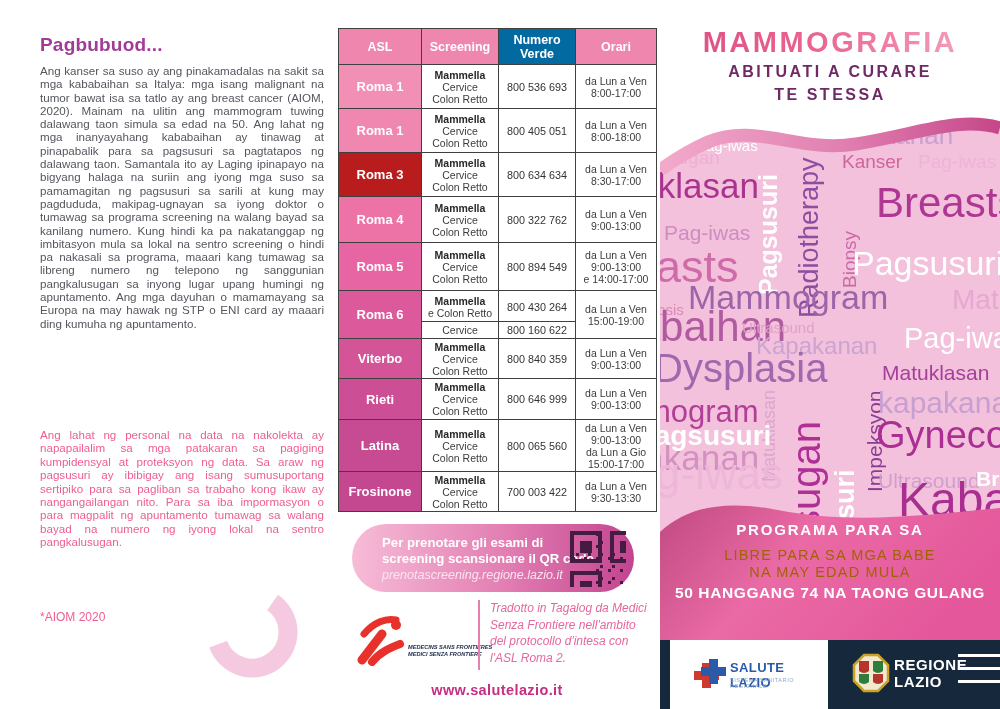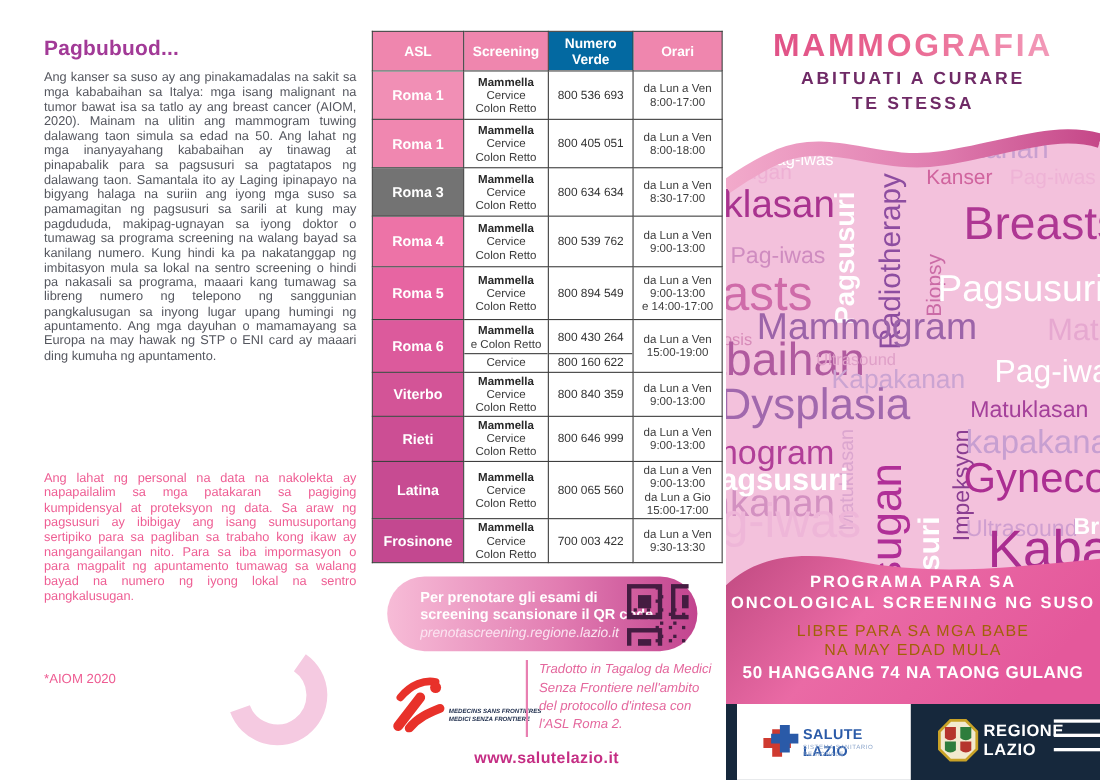--- a/index.html
+++ b/index.html
@@ -118,40 +118,40 @@
             <div>Cervice</div>
             <div>Colon Retto</div>
           </td>
           <td class="numero-cell">800 405 051</td>
           <td class="orari-cell">
             <div>da Lun a Ven</div>
             <div>8:00-18:00</div>
           </td>
         </tr>
         <tr style="height: 44px;">
-          <td class="asl-cell" style="background: #737373; margin-left: 40px;">Roma 3</td>
+          <td class="asl-cell" style="background: #b91c1c; margin-left: 40px;">Roma 3</td>
           <td class="screening-cell">
             <div class="bold">Mammella</div>
             <div>Cervice</div>
             <div>Colon Retto</div>
           </td>
           <td class="numero-cell">800 634 634</td>
           <td class="orari-cell">
             <div>da Lun a Ven</div>
             <div>8:30-17:00</div>
           </td>
         </tr>
         <tr style="height: 46px;">
           <td class="asl-cell" style="background: rgb(237, 115, 167);">Roma 4</td>
           <td class="screening-cell">
             <div class="bold">Mammella</div>
             <div>Cervice</div>
             <div>Colon Retto</div>
           </td>
-          <td class="numero-cell">800 539 762</td>
+          <td class="numero-cell">800 322 762</td>
           <td class="orari-cell">
             <div>da Lun a Ven</div>
             <div>9:00-13:00</div>
           </td>
         </tr>
         <tr style="height: 48px;">
           <td class="asl-cell" style="background: rgb(231, 101, 162);">Roma 5</td>
           <td class="screening-cell">
             <div class="bold">Mammella</div>
             <div>Cervice</div>
@@ -353,21 +353,20 @@
       <linearGradient id="prg" x1="0" y1="0" x2="1" y2="0.35">
         <stop offset="0" stop-color="#c04a81"></stop>
           <stop offset="0.45" stop-color="#ea6aa5"></stop>
           <stop offset="1" stop-color="#e4589b"></stop>
       </linearGradient>
     </defs>
     <path d="M0,34 C28,8 66,2 118,12 C190,26 258,18 340,10 L340,142 L0,142 Z" fill="url(#prg)"></path>
   </svg>
   <div class="program-text">
     <div class="pt-b">PROGRAMA PARA SA</div>
-    <div class="pt-b">ONCOLOGICAL SCREENING NG SUSO</div>
     <div class="gap8"></div>
     <div class="pt-r">LIBRE PARA SA MGA BABE</div>
     <div class="pt-r">NA MAY EDAD MULA</div>
     <div class="pt-bb">50 HANGGANG 74 NA TAONG GULANG</div>
   </div>
 
   <div class="bottom-bar">
     <div class="salute-box">
       <svg class="salute-cross" width="36" height="40">
         <path d="M4,17 h8 v-8 h9 v8 h8 v9 h-8 v8 h-9 v-8 h-8 Z" fill="#cf3a30"></path>

